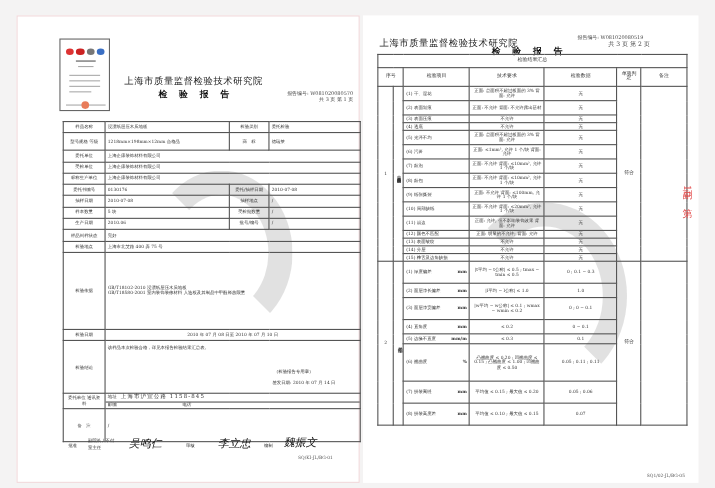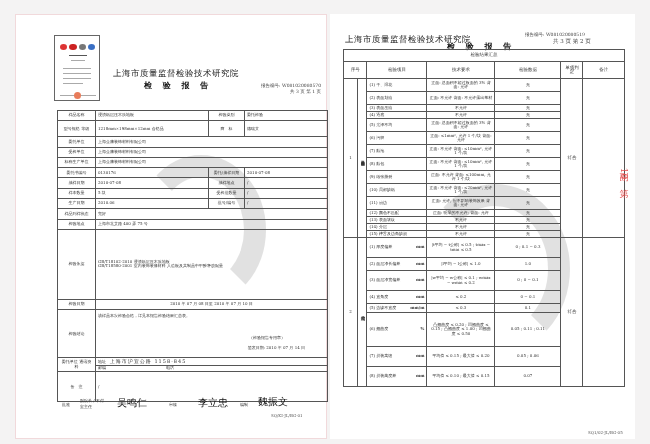--- a/index.html
+++ b/index.html
@@ -21,21 +21,21 @@
   .rep-no { position: absolute; font-size: 4.5px; color: #444; text-align: right; line-height: 6px; }
 
   table { border-collapse: collapse; position: absolute; font-size: 4px; color: #333; }
   td, th { border: 0.6px solid #555; padding: 0 2px; font-weight: normal; vertical-align: middle; }
   .c { text-align: center; }
 
   .lt { left: 41px; top: 95px; width: 271px; border: 1.2px solid #333; }
   .lt td { height: 10.3px; line-height: 4.5px; }
 
   .sig-row { position: absolute; top: 383px; left: 46px; width: 260px; font-size: 4px; }
-  .sig { position: absolute; font-family: "DejaVu Serif", serif; font-size: 10px; color: #111; text-align: right; }
+  .sig { position: absolute; font-family: "DejaVu Serif", serif; font-style: italic; font-size: 10px; color: #111; text-align: right; }
 
   .stamp { position: absolute; left: 235px; top: 300px; width: 38px; height: 38px; border-radius: 50%; border: 1.5px solid #e55; color: #e44; font-size: 9px; font-weight: bold; display: flex; align-items: center; justify-content: center; font-family: "DejaVu Sans", sans-serif; }
 
   .rt { left: 13px; top: 35px; width: 282px; border: 1.2px solid #333; }
   .rt td { line-height: 4.4px; }
   .rt .hdr td { height: 17px; font-size: 4.5px; }
 
   .watermark { position: absolute; border-radius: 50%; border: 22px solid rgba(120,120,120,0.22); }
 
   .red-mark { position: absolute; left: 617px; top: 165px; color: #e45050; font-size: 9px; line-height: 14px; writing-mode: vertical-rl; }

